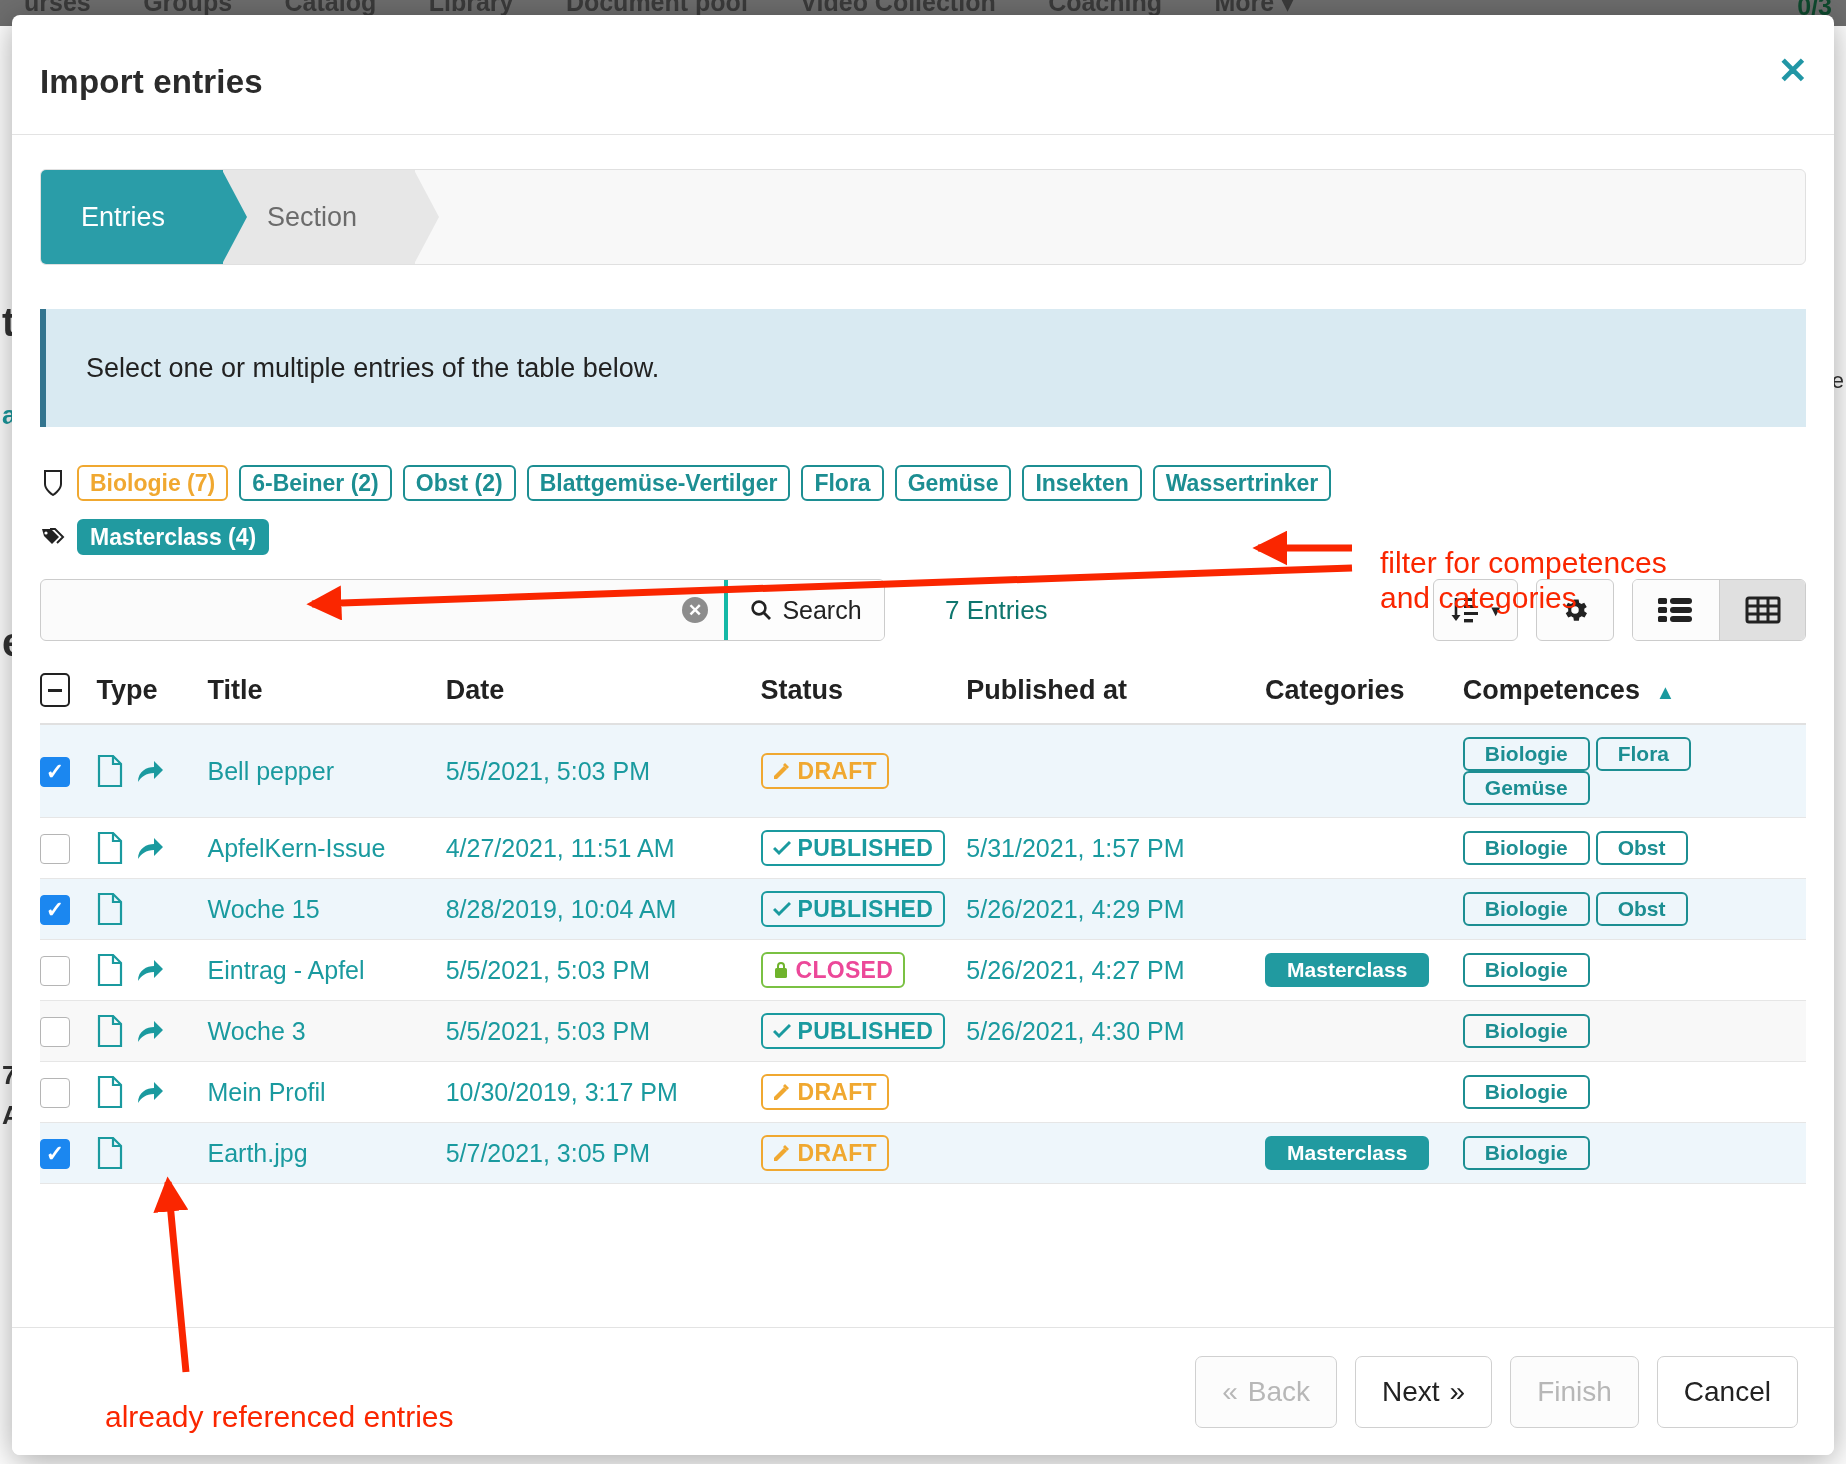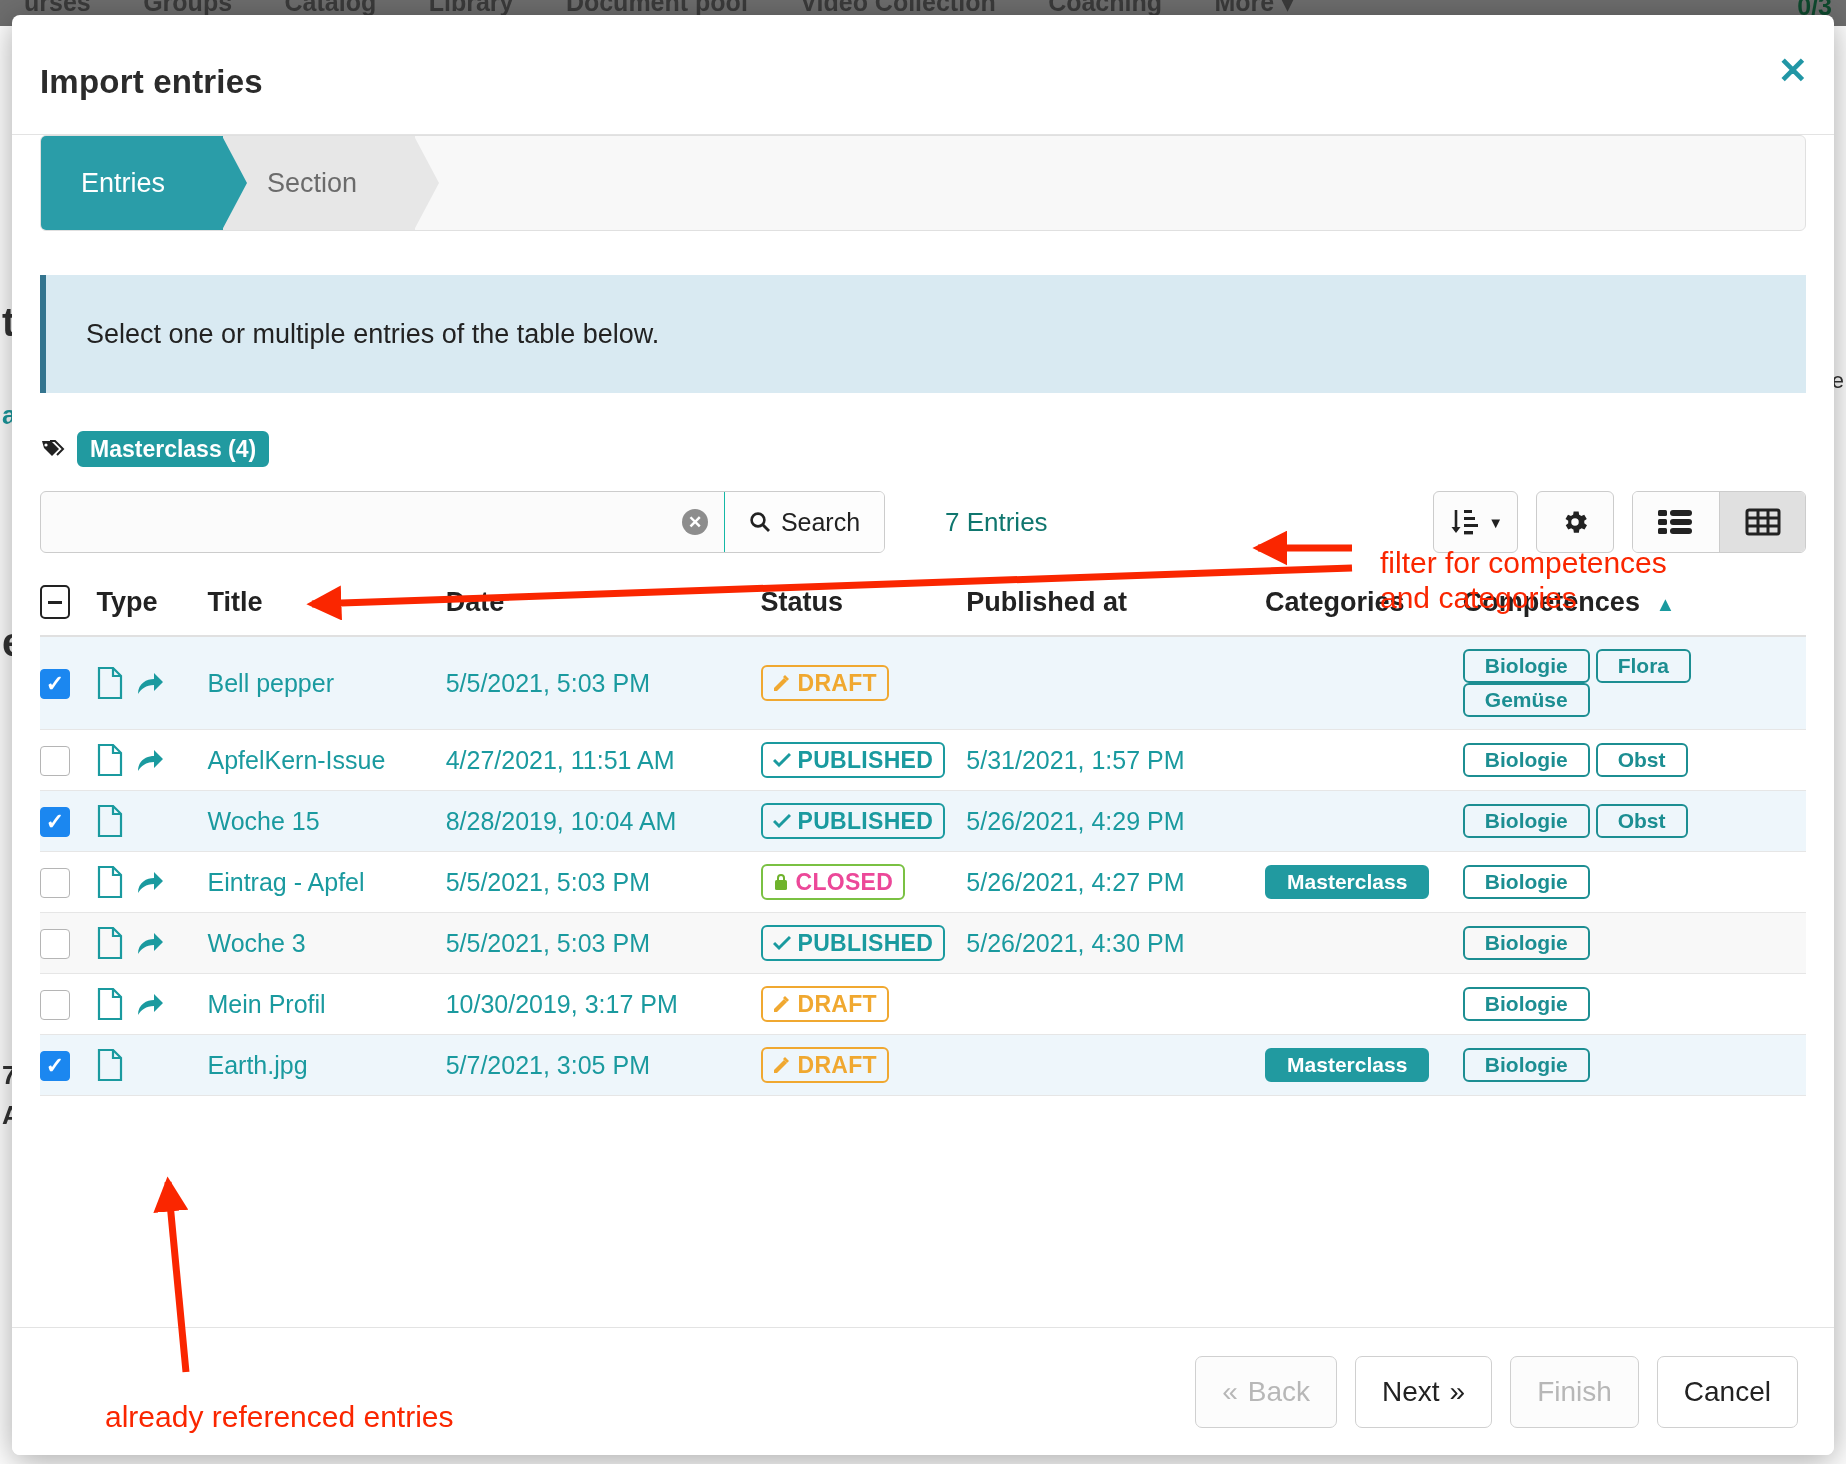--- a/index.html
+++ b/index.html
@@ -80,20 +80,21 @@
   }
 
   .modal-body {
     position: relative;
     padding: 0 28px;
     height: 1190px;
   }
 
   
   .wizard {
+    margin-top: 34px;
     height: 96px;
     background: #f8f8f8;
     border: 1px solid #e0e0e0;
     border-radius: 6px;
     display: flex;
     align-items: stretch;
     overflow: hidden;
   }
   .step {
     position: relative;
@@ -204,21 +205,21 @@
     border-radius: 50%;
     background: #8d8d8d;
     color: #fff;
     font-size: 17px;
     display: flex; align-items: center; justify-content: center;
     cursor: pointer;
     font-weight: bold;
   }
   .search-btn {
     width: 160px;
-    border-left: 1px solid #14b8a6;
+    border-left: 4px solid #14b8a6;
     background: #fdfdfd;
     display: flex; align-items: center; justify-content: center;
     gap: 10px;
     font-size: 25px;
     color: #222;
     cursor: pointer;
   }
   .entry-count {
     margin-left: 60px;
     font-size: 26px;
@@ -445,20 +446,35 @@
         <div class="step inactive">
           <span>Section</span>
         </div>
       </div>
 
       <div class="info-banner">
         <span>Select one or multiple entries of the table below.</span>
       </div>
 
       <div class="filter-rows">
+        <div class="filter-row">
+          <span class="filter-icon">
+            <svg width="20" height="26" viewBox="0 0 20 26">
+                <path d="M2 1h16v13c0 6-8 11-8 11S2 20 2 14z" fill="none" stroke="#222" stroke-width="2"></path>
+              </svg>
+          </span>
+          <span class="chip orange">Biologie (7)</span>
+          <span class="chip">6-Beiner (2)</span>
+          <span class="chip">Obst (2)</span>
+          <span class="chip">Blattgemüse-Vertilger</span>
+          <span class="chip">Flora</span>
+          <span class="chip">Gemüse</span>
+          <span class="chip">Insekten</span>
+          <span class="chip">Wassertrinker</span>
+        </div>
         <div class="filter-row">
           <span class="filter-icon">
             <svg width="24" height="22" viewBox="0 0 24 22">
                 <path d="M1 3h9l8 8-7 7-8-8z" fill="#222"></path>
                 <path d="M9 3h5l8 8-6 6" fill="none" stroke="#222" stroke-width="2"></path>
                 <circle cx="5" cy="7" r="1.6" fill="#fff"></circle>
               </svg>
           </span>
           <span class="chip filled">Masterclass (4)</span>
         </div>

